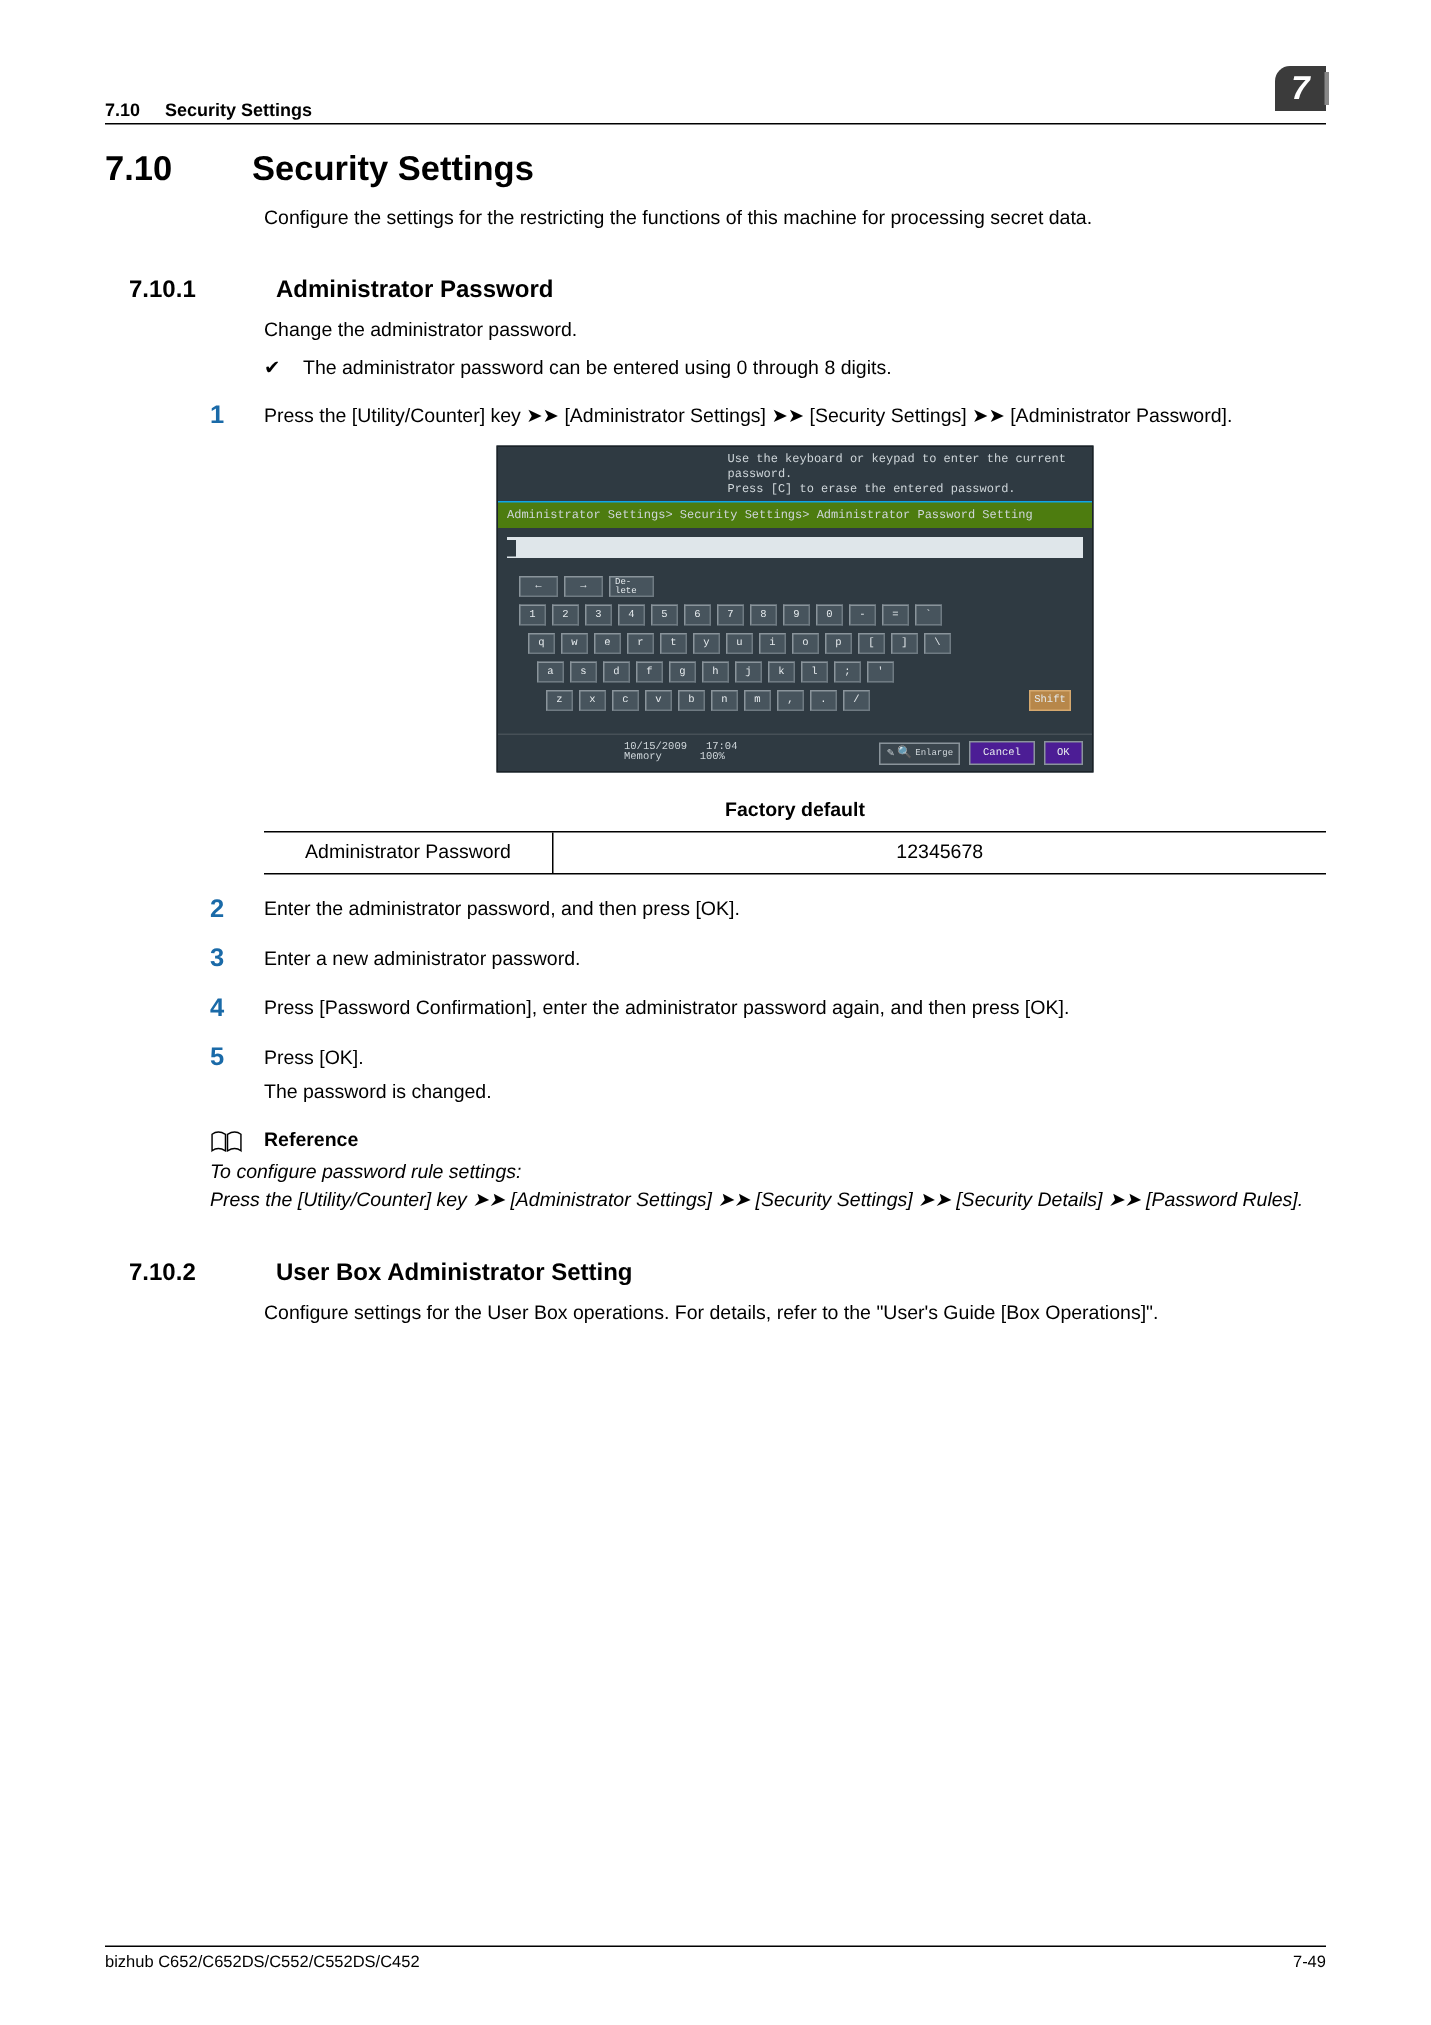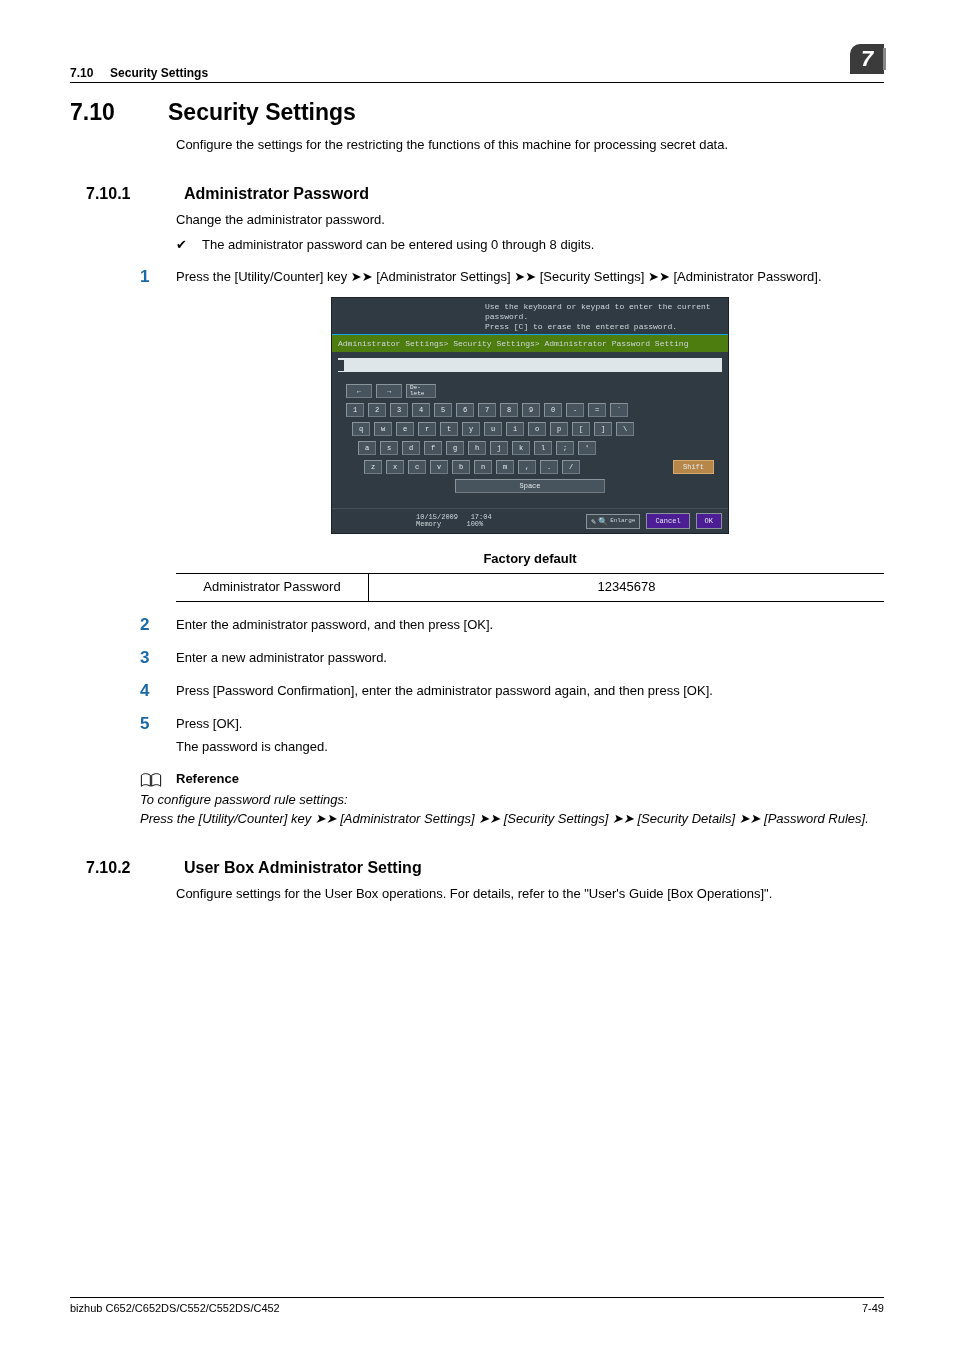--- a/index.html
+++ b/index.html
@@ -175,21 +175,21 @@
     display: flex;
     align-items: center;
     justify-content: center;
     font-size: 7px;
     color: #e5eaed;
     padding: 0 3px;
   }
   .key.arrow { width: 26px; }
   .key.del { width: 30px; font-size: 6px; line-height:1; }
   .key.space { flex: 0 0 150px; margin-left: auto; margin-right: auto; }
-  .key.shift { background:#b7874a; border-color:#d6a96f; width: 41px; margin-left:auto; }
+  .key.shift { background:#b7874a; border-color:#d6a96f; width: 28px; margin-left:auto; }
   .kbd-row.center { justify-content: center; }
   .shot-bottom {
     display: flex;
     align-items: center;
     padding: 4px 6px;
     gap: 6px;
     border-top: 1px solid #475057;
   }
   .shot-bottom .dt { font-size: 7px; line-height: 1.1; margin-left: 78px;}
   .shot-bottom .spacer { flex: 1; }
@@ -374,23 +374,20 @@
               <div class="key">x</div>
               <div class="key">c</div>
               <div class="key">v</div>
               <div class="key">b</div>
               <div class="key">n</div>
               <div class="key">m</div>
               <div class="key">,</div>
               <div class="key">.</div>
               <div class="key">/</div>
               <div class="key shift">Shift</div>
-            </div>
-            <div class="kbd-row center">
-              <div class="key space">Space</div>
             </div>
           </div>
           <div class="shot-bottom">
             <div class="dt">
               <span>10/15/2009</span>&nbsp;&nbsp;&nbsp;<span>17:04</span><br>
               <span>Memory</span>&nbsp;&nbsp;&nbsp;&nbsp;&nbsp;&nbsp;<span>100%</span>
             </div>
             <div class="spacer"></div>
             <div class="shot-enlarge">
               <span class="ico">✎</span>

